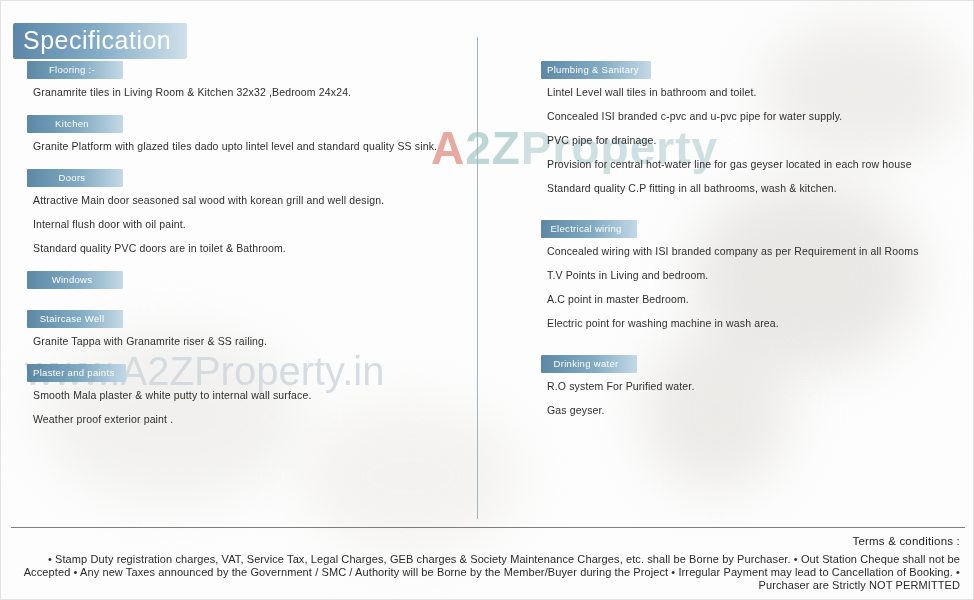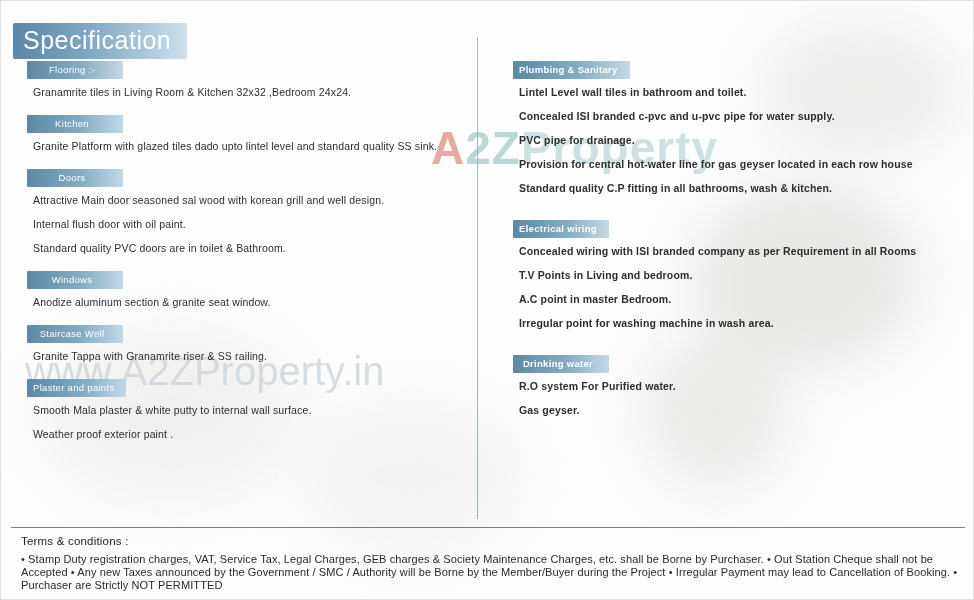--- a/index.html
+++ b/index.html
@@ -57,21 +57,21 @@
     font-weight: 400;
     line-height: 28px;
   }
 
   
   .col {
     position: absolute;
     top: 58px;
   }
   .col-left  { left: 26px;  width: 430px; }
-  .col-right { left: 512px; width: 430px; font-weight: bold; }
+  .col-right { left: 540px; width: 430px; }
 
   .vdivider {
     position: absolute;
     left: 476px;
     top: 36px;
     width: 1px;
     height: 482px;
     background: #9fb4bf;
   }
 
@@ -130,23 +130,24 @@
   .footer-rule {
     position: absolute;
     left: 10px;
     top: 526px;
     width: 954px;
     height: 1px;
     background: #7e7e7e;
   }
   .footer {
     position: absolute;
-    left: 20px;
+    left: 9px;
     top: 534px;
     width: 950px;
+    text-align: right;
   }
   .footer-title {
     font-size: 11.5px;
     color: #1d1d1d;
     margin-bottom: 6px;
     letter-spacing: 0.2px;
   }
   .footer-body {
     font-size: 11px;
     color: #2a2a2a;
@@ -192,21 +193,20 @@
 
       <div class="section">
         <div class="sec-head">Doors</div>
         <div class="sec-line">Attractive Main door  seasoned sal wood  with korean  grill and well design.</div>
         <div class="sec-line">Internal flush door with oil paint.</div>
         <div class="sec-line">Standard quality PVC  doors are in toilet &amp; Bathroom.</div>
       </div>
 
       <div class="section">
         <div class="sec-head">Windows</div>
-        <div class="sec-line">Anodize aluminum section &amp; granite seat window.</div>
       </div>
 
       <div class="section">
         <div class="sec-head">Staircase Well</div>
         <div class="sec-line">Granite Tappa with Granamrite riser &amp; SS railing.</div>
       </div>
 
       <div class="section">
         <div class="sec-head">Plaster and paints</div>
         <div class="sec-line">Smooth Mala plaster &amp; white putty to internal wall surface.</div>
@@ -224,21 +224,21 @@
         <div class="sec-line">PVC pipe for drainage.</div>
         <div class="sec-line">Provision for central hot-water line for gas geyser located in each row house</div>
         <div class="sec-line">Standard quality C.P fitting in all bathrooms, wash &amp; kitchen.</div>
       </div>
 
       <div class="section" style="margin-top:22px;">
         <div class="sec-head">Electrical wiring</div>
         <div class="sec-line">Concealed wiring with ISI branded company as per Requirement in all Rooms</div>
         <div class="sec-line">T.V Points in Living and bedroom.</div>
         <div class="sec-line">A.C point in master Bedroom.</div>
-        <div class="sec-line">Irregular point for washing machine in wash area.</div>
+        <div class="sec-line">Electric point for washing machine in wash area.</div>
       </div>
 
       <div class="section" style="margin-top:22px;">
         <div class="sec-head">Drinking water</div>
         <div class="sec-line">R.O system  For Purified water.</div>
         <div class="sec-line">Gas geyser.</div>
       </div>
 
     </div>
 

